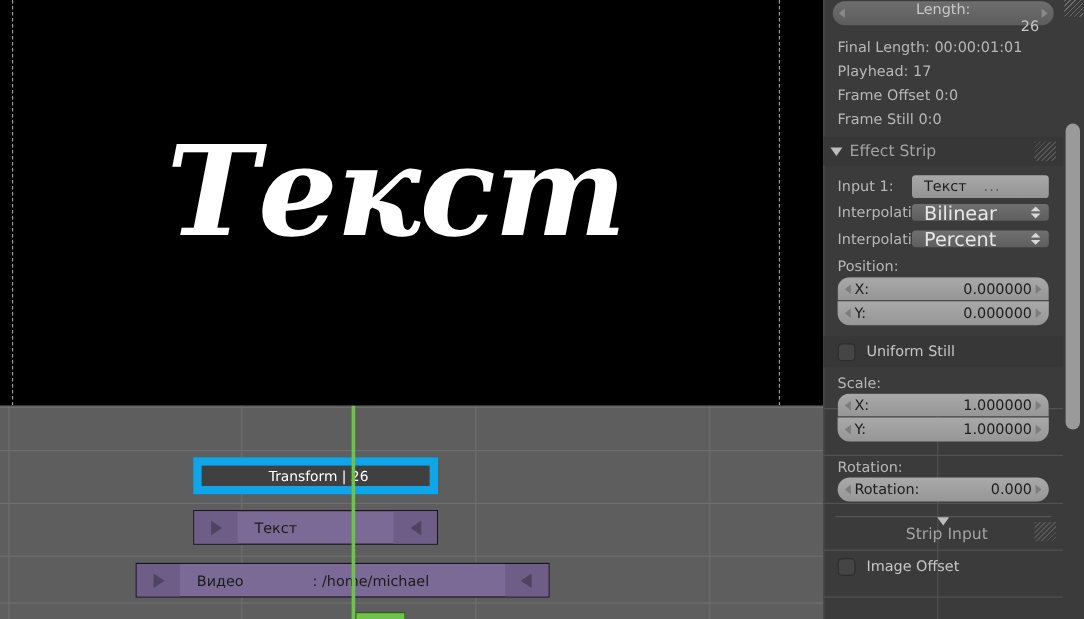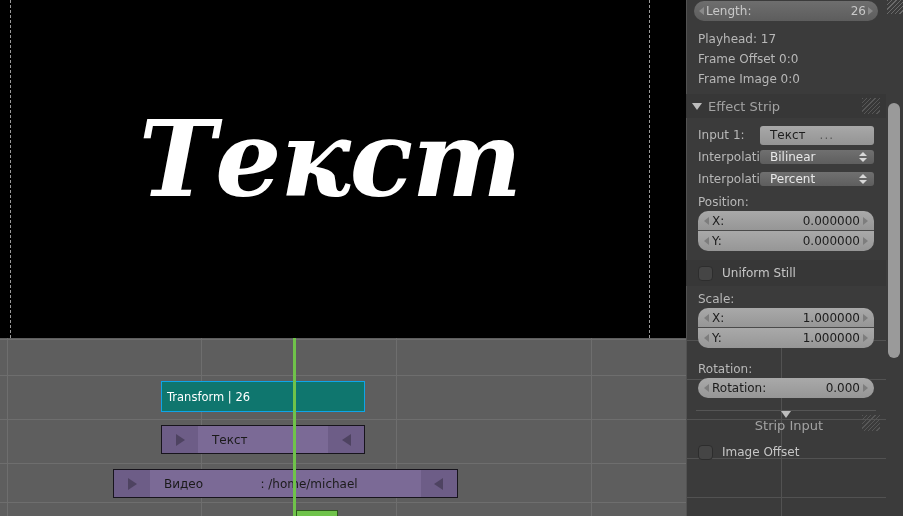--- a/index.html
+++ b/index.html
@@ -61,23 +61,24 @@
   }
 
   
   .strip {
     position:absolute;
     display:flex; align-items:center;
     z-index:4;
     user-select:none;
   }
   .strip-green {
-    background:#0f766e;
-    border:1px solid #0ea5e9;
+    background:#404040;
+    border:7px solid #0ea5e9;
     color:#ffffff;
+    justify-content:center;
   }
   .strip-green .strip-label {
     padding-left:5px; font-size:11.5px; color:#ffffff;
   }
   .strip-purple {
     background:#7b6a96;
     border:1px solid #17141c;
   }
   .strip-handle {
     width:36px; height:100%;
@@ -168,21 +169,21 @@
     color:#1e1e1e; font-size:12px;
   }
   .field-text .ell { color:#5a5a5a; letter-spacing:1px; }
   .field-select {
     position:relative;
     height:14px; flex:1; margin-right:12px;
     background:linear-gradient(#707070,#5e5e5e);
     border-radius:3px;
     display:flex; align-items:center;
     padding-left:10px;
-    color:#e8e8e8; font-size:12px;
+    color:#e8e8e8; font-size:16px;
   }
   .field-select .updown {
     position:absolute; right:7px; top:50%; transform:translateY(-50%);
     display:flex; flex-direction:column; gap:2px;
   }
   .updown .u { width:0;height:0;border-left:4px solid transparent;border-right:4px solid transparent;border-bottom:4px solid #d8d8d8; }
   .updown .d { width:0;height:0;border-left:4px solid transparent;border-right:4px solid transparent;border-top:4px solid #d8d8d8; }
 
   .sub-label { color:#b8b8b8; font-size:12px; padding-left:12px; line-height:18px; }
 
@@ -290,31 +291,32 @@
     <div class="props-grid-v" style="left:0px;   height:516px;"></div>
     <div class="props-grid-v" style="left:95px;  top:340px; height:176px;"></div>
     <div class="props-grid-h" style="top:340px;"></div>
     <div class="props-grid-h" style="top:379px;"></div>
     <div class="props-grid-h" style="top:419px;"></div>
     <div class="props-grid-h" style="top:458px;"></div>
     <div class="props-grid-h" style="top:497px;"></div>
 
     <div class="props-inner">
 
-      <div class="slider-widget" style="margin:1px 8px 0 8px;">
+      <div class="slider-widget" style="margin:1px 8px 0 8px;flex-direction:column;">
         <span class="arrow-l"></span>
         <span class="sl-label">Length:</span>
         <span class="sl-value">26</span>
         <span class="arrow-r"></span>
       </div>
 
       <div style="height:8px;"></div>
+      <div class="info-line">Final Length: 00:00:01:01</div>
       <div class="info-line">Playhead: 17</div>
       <div class="info-line">Frame Offset 0:0</div>
-      <div class="info-line">Frame Image 0:0</div>
+      <div class="info-line">Frame Still 0:0</div>
 
       <div style="height:5px;"></div>
 
       <div class="panel-header">
         <span class="tri"></span>
         <span>Effect Strip</span>
         <span class="grip"></span>
       </div>
 
       <div style="height:6px;"></div>

